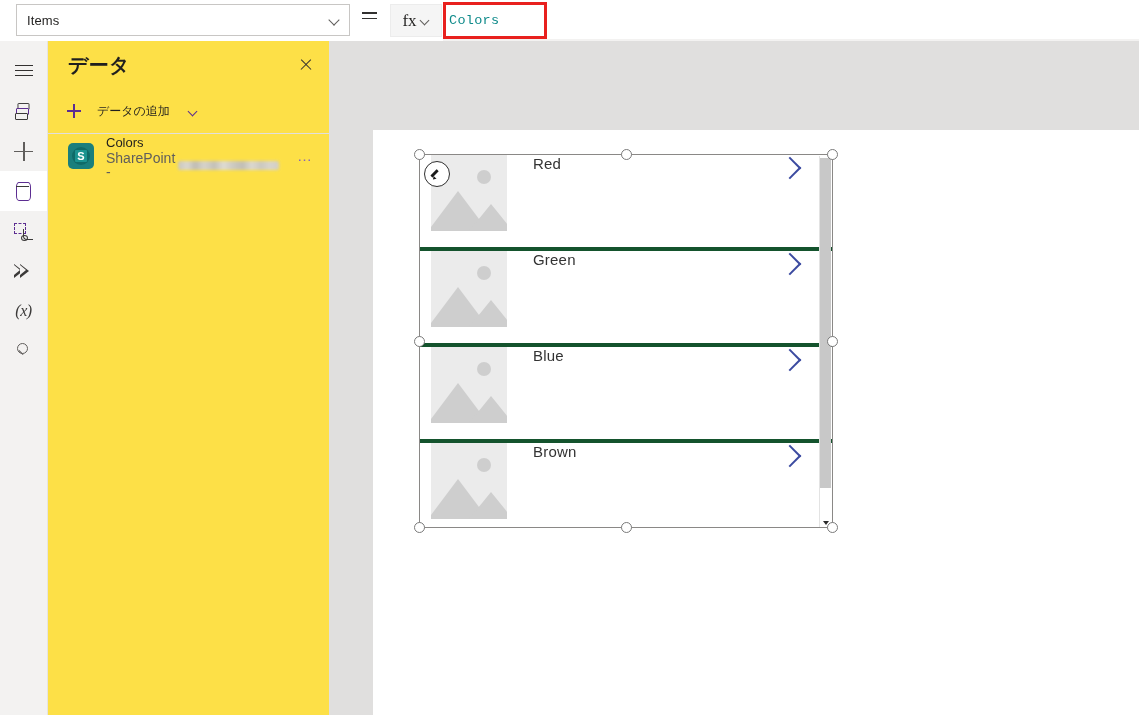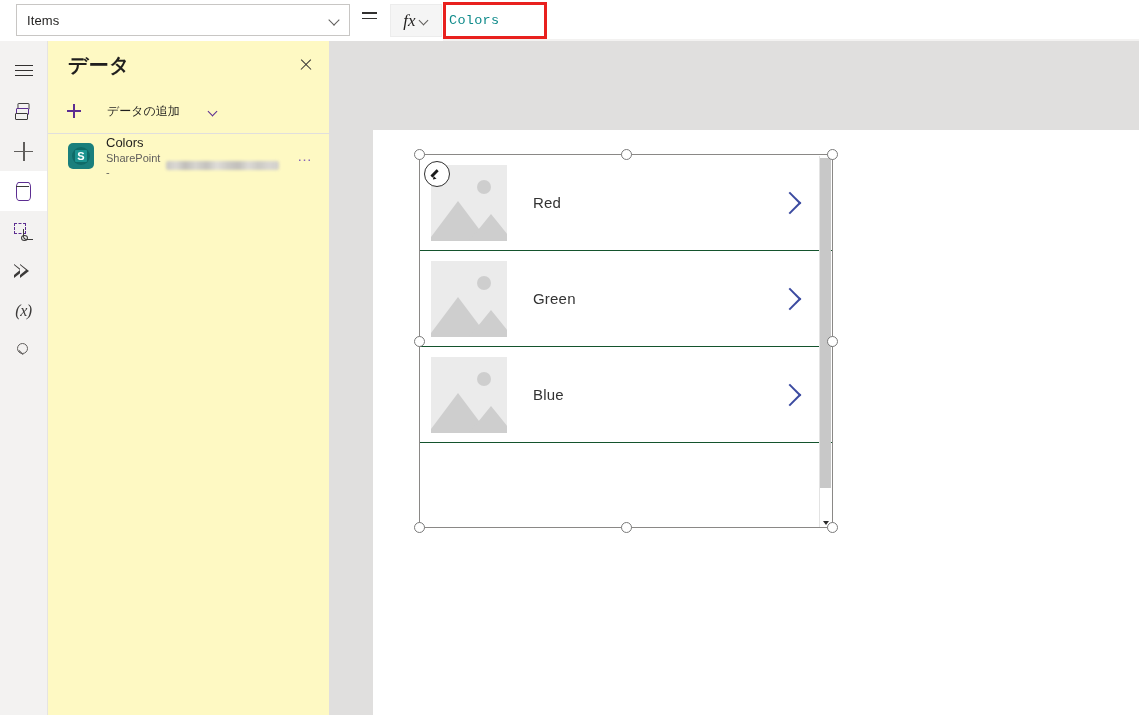--- a/index.html
+++ b/index.html
@@ -77,21 +77,20 @@
     background: #f5f5f5;
     border: 1px solid #ececec;
     box-sizing: border-box;
     display: flex;
     align-items: center;
     justify-content: center;
     gap: 3px;
   }
   .fx-glyph {
     font-family: "Liberation Serif", "DejaVu Serif", serif;
-    font-style: italic;
     font-size: 17px;
     color: #201f1e;
   }
   .fx-chev {
     width: 10px; height: 10px;
     position: relative;
   }
   .fx-chev::before {
     content: "";
     position: absolute;
@@ -323,21 +322,21 @@
     background: #605e5c;
     transform: rotate(45deg);
     transform-origin: right center;
   }
 
   
   .data-panel {
     position: absolute;
     left: 48px; top: 41px;
     width: 282px; height: 674px;
-    background: #fef9c3;
+    background: #fde047;
     border-right: 1px solid #e1dfdd;
     box-sizing: border-box;
   }
   .dp-header {
     position: relative;
     height: 48px;
     display: flex;
     align-items: center;
     padding: 0 16px 0 20px;
   }
@@ -389,21 +388,21 @@
   .dp-search-text {
     font-size: 12.5px;
     color: #605e5c;
   }
 
   .dp-add {
     margin: 8px 0 8px 16px;
     height: 28px;
     display: flex;
     align-items: center;
-    gap: 26px;
+    gap: 16px;
     padding-left: 3px;
   }
   .ic-plus-sm { width: 14px; height: 14px; position: relative; flex: 0 0 auto; }
   .ic-plus-sm::before, .ic-plus-sm::after {
     content: ""; position: absolute; background: #5c2d91;
   }
   .ic-plus-sm::before { left: 0; top: 6.3px; width: 14px; height: 1.5px; }
   .ic-plus-sm::after { left: 6.3px; top: 0; width: 1.5px; height: 14px; }
   .dp-add-text { font-size: 12px; color: #201f1e; }
   .chev-dn-sm {
@@ -466,21 +465,21 @@
     font-weight: 700;
     font-family: "Liberation Sans", sans-serif;
   }
   .ds-text { flex: 1; min-width: 0; }
   .ds-name {
     font-size: 13px;
     color: #201f1e;
     line-height: 15px;
   }
   .ds-sub {
-    font-size: 11px;
+    font-size: 14px;
     color: #605e5c;
     line-height: 14px;
     display: flex;
     align-items: center;
     gap: 3px;
   }
   .blur-bar {
     display: inline-block;
     width: 122px; height: 9px;
     border-radius: 2px;
@@ -522,23 +521,22 @@
     width: 414px; height: 374px;
     border: 1px solid #8a8886;
     box-sizing: border-box;
     background: #ffffff;
     overflow: hidden;
   }
   .grow {
     position: relative;
     height: 96px;
     box-sizing: border-box;
-    border-bottom: 1px solid #14532d;
-    display: flex;
-    align-items: center;
+    border-bottom: 4px solid #14532d;
+    display: flex;
     padding-left: 11px;
     background: #ffffff;
   }
   .grow:last-child { border-bottom: none; }
   .thumb {
     width: 76px; height: 76px;
     background: #ebebeb;
     position: relative;
     overflow: hidden;
     flex: 0 0 auto;
@@ -809,20 +807,29 @@
     </div>
     <div class="grow">
       <span class="thumb">
         <span class="dot"></span>
           <span class="mtn1"></span>
           <span class="mtn2"></span>
       </span>
       <span class="glabel">Blue</span>
       <span class="gchev"></span>
     </div>
+    <div class="grow">
+      <span class="thumb">
+        <span class="dot"></span>
+          <span class="mtn1"></span>
+          <span class="mtn2"></span>
+      </span>
+      <span class="glabel">Brown</span>
+      <span class="gchev"></span>
+    </div>
 
     <div class="gscroll">
       <span class="thumbbar"></span>
       <span class="arrow-dn"></span>
     </div>
   </div>
 
   <div class="handle" style="left:414px; top:149px;"></div>
   <div class="handle" style="left:621px; top:149px;"></div>
   <div class="handle" style="left:827px; top:149px;"></div>

